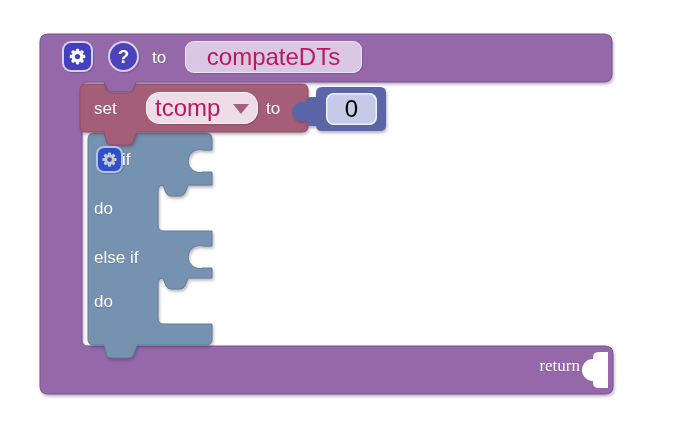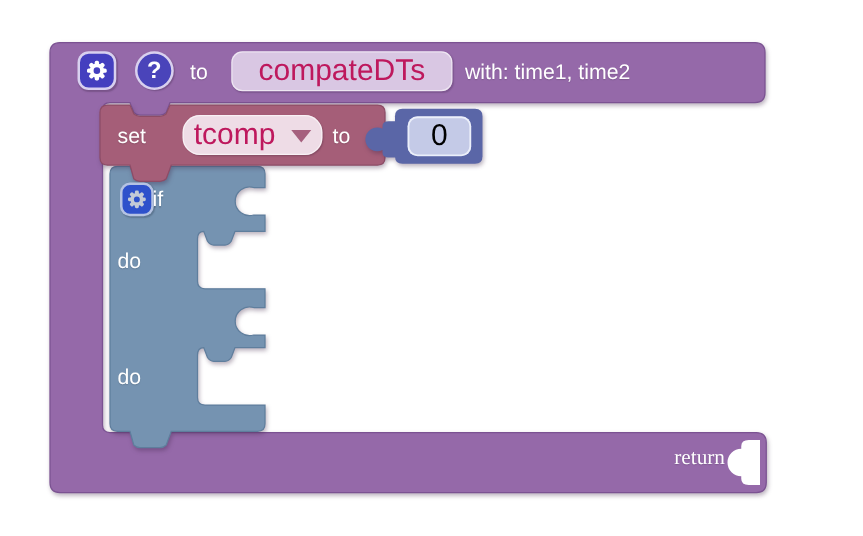--- a/index.html
+++ b/index.html
@@ -100,21 +100,20 @@
         <rect x="10" y="3" width="4" height="18" rx="1.5" transform="rotate(135 12 12)"></rect>
         <circle cx="12" cy="12" r="6.5"></circle>
       </g>
       <circle cx="12" cy="12" r="3" fill="#443fbf"></circle>
     </svg>
   </div>
   <div class="icon-btn help-btn">?</div>
 
   <div class="lbl" style="left:152px;top:42px;height:30px;">to</div>
   <div class="field name-field">compateDTs</div>
-  <div class="lbl" style="left:372px;top:42px;height:30px;">with: time1, time2</div>
 
   <div class="lbl" style="left:94px;top:92px;height:32px;">set</div>
   <div class="field dropdown">
     <span>tcomp</span>
     <span class="dd-arrow"></span>
   </div>
   <div class="lbl" style="left:266px;top:92px;height:32px;">to</div>
 
   <div class="field num-field">0</div>
 
@@ -125,20 +124,21 @@
         <rect x="10" y="3" width="4" height="18" rx="1.5" transform="rotate(45 12 12)"></rect>
         <rect x="10" y="3" width="4" height="18" rx="1.5" transform="rotate(90 12 12)"></rect>
         <rect x="10" y="3" width="4" height="18" rx="1.5" transform="rotate(135 12 12)"></rect>
         <circle cx="12" cy="12" r="6.5"></circle>
       </g>
       <circle cx="12" cy="12" r="3" fill="#2e51cb"></circle>
     </svg>
   </div>
   <div class="lbl" style="left:122px;top:146px;height:27px;">if</div>
   <div class="lbl" style="left:94px;top:193px;height:30px;">do</div>
+  <div class="lbl" style="left:94px;top:242px;height:30px;">else if</div>
   <div class="lbl" style="left:94px;top:286px;height:30px;">do</div>
 
   <div class="lbl" style="left:460px;top:350px;height:30px;width:120px;justify-content:flex-end;font-family:Liberation Serif, serif;">return</div>
 
   <div class="hotspot" style="left:186px;top:148px;width:26px;height:26px;"></div>
   <div class="hotspot" style="left:160px;top:187px;width:52px;height:42px;"></div>
   <div class="hotspot" style="left:186px;top:244px;width:26px;height:26px;"></div>
   <div class="hotspot" style="left:160px;top:280px;width:52px;height:42px;"></div>
 
 </div>

